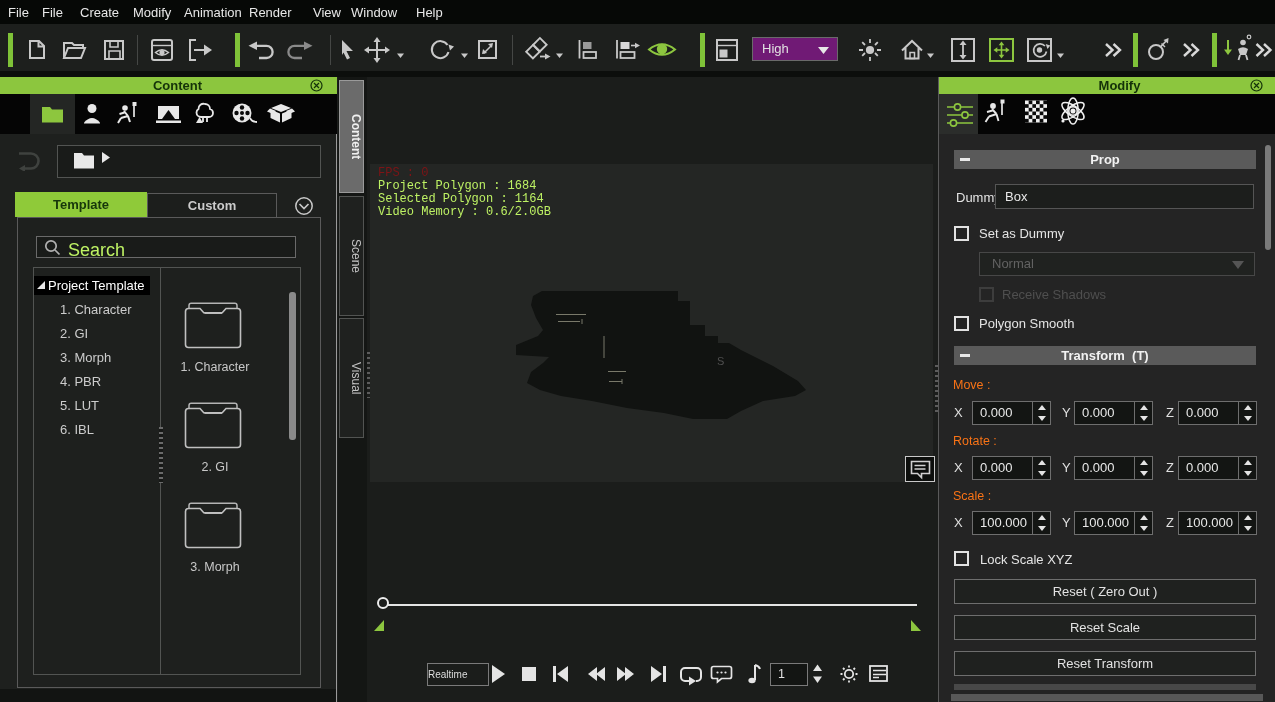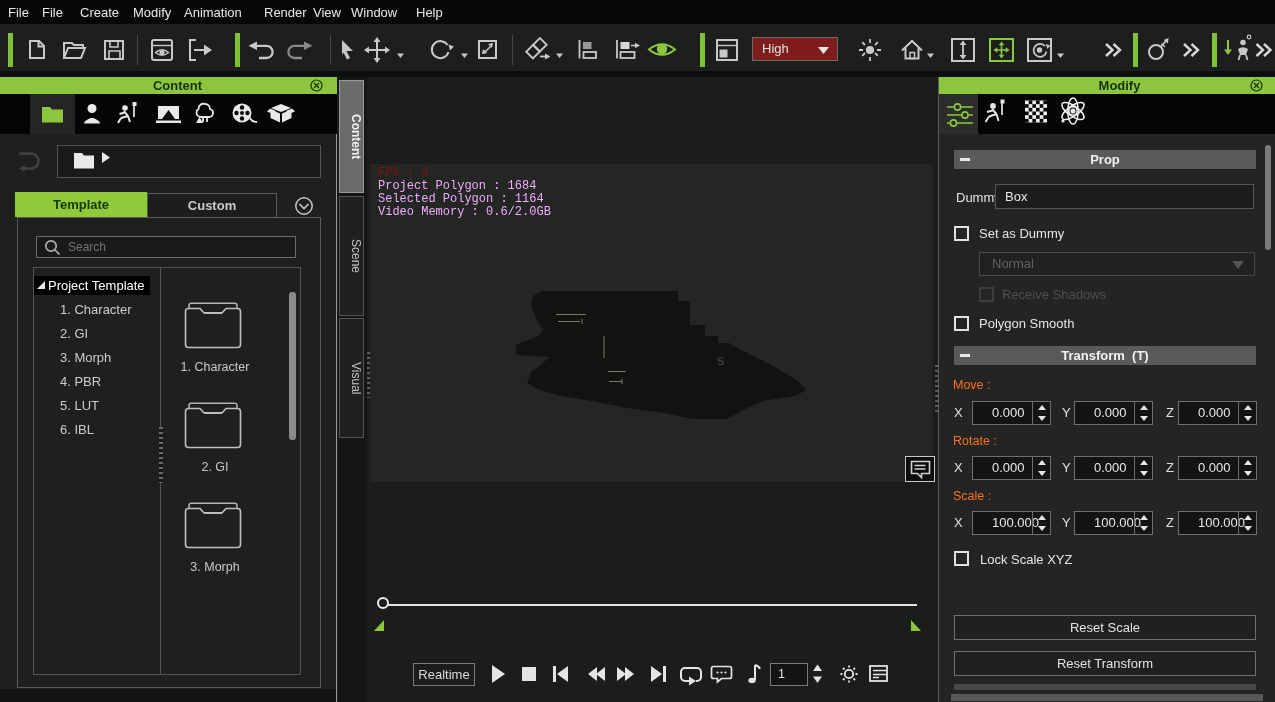--- a/index.html
+++ b/index.html
@@ -4,90 +4,90 @@
 *{margin:0;padding:0;box-sizing:border-box}
 html,body{width:1275px;height:702px;background:#101210;overflow:hidden}
 body{font-family:"Liberation Sans",sans-serif;position:relative}
 .abs{position:absolute}
 #root{position:absolute;left:0;top:0;width:1275px;height:702px;background:#1b1d1b}
 
 #menubar{left:0;top:0;width:1275px;height:24px;background:#060806}
 #menubar span{position:absolute;top:5px;font-size:13px;color:#e8e8e8}
 
 #toolbar{left:0;top:24px;width:1275px;height:51px;background:#1d1f1d}
-#combo{position:absolute;left:752px;top:13px;width:86px;height:24px;border:1px solid #6a6a6a;background:#7f1d1d;color:#e0e0e0;font-size:13px;line-height:22px;padding-left:9px}
+#combo{position:absolute;left:752px;top:13px;width:86px;height:24px;border:1px solid #6a6a6a;background:#701a75;color:#e0e0e0;font-size:13px;line-height:22px;padding-left:9px}
 #combo svg{position:absolute;right:6px;top:8px}
 
 #leftpanel{left:0;top:75px;width:337px;height:627px;background:#1e201e;border-right:1px solid #9a9a9a}
 #lp-head{position:absolute;left:0;top:2px;width:337px;height:17px;background:#8cc63e;color:#143209;font-size:13px;font-weight:bold;text-align:center;line-height:17px;text-indent:18px}
 #lp-tabs{position:absolute;left:0;top:19px;width:337px;height:40px;background:#050505}
 
 #crumb{position:absolute;left:57px;top:70px;width:264px;height:33px;border:1px solid #525452;background:#191b19}
 
 .ttab{position:absolute;font-size:13px;font-weight:bold;text-align:center}
 #tab-template{left:15px;top:117px;width:132px;height:25px;background:#8fca39;color:#17370b;line-height:25px}
 #tab-custom{left:147px;top:118px;width:130px;height:24px;background:#1c1e1c;border:1px solid #5a5a5a;border-bottom:none;color:#cccccc;line-height:24px}
 #outerbox{position:absolute;left:17px;top:142px;width:304px;height:471px;border:1px solid #5a5a5a;border-top:1px solid #5a5a5a}
 #searchbox{position:absolute;left:36px;top:161px;width:260px;height:22px;border:1px solid #6a6a6a;background:#191b19}
-#searchbox span{position:absolute;left:31px;top:3px;color:#737373;font-size:12px}
+#searchbox span{position:absolute;left:31px;top:3px;color:#bef264;font-size:18px}
 #listbox{position:absolute;left:33px;top:192px;width:268px;height:408px;border:1px solid #525452}
 #treesplit{position:absolute;left:160px;top:192px;width:1px;height:408px;background:#525452}
 .tree-sel{position:absolute;left:34px;top:201px;width:116px;height:19px;background:#000}
 .tree-item{position:absolute;color:#cccccc;font-size:13px;white-space:nowrap}
 .thumb-label{position:absolute;color:#c8c8c8;font-size:12.5px;width:120px;text-align:center;left:155px}
 #lscroll{position:absolute;left:289px;top:217px;width:7px;height:148px;background:#8a8a8a;border-radius:3px}
 
 #vstrip{left:338px;top:75px;width:29px;height:627px;background:#141614}
 .vtab{position:absolute;left:1px;width:25px;writing-mode:vertical-rl;text-align:center;font-size:12px}
 #vtab1{top:5px;height:113px;background:#6b6b6b;border:1px solid #9a9a9a;color:#f0f0f0;font-weight:bold}
 #vtab2{top:121px;height:120px;background:#1f211f;border:1px solid #525452;color:#c4c4c4}
 #vtab3{top:243px;height:120px;background:#1f211f;border:1px solid #525452;color:#c4c4c4}
 
 #viewport{left:367px;top:75px;width:571px;height:627px;background:#1b1d1b}
 #vp-inner{position:absolute;left:3px;top:89px;width:563px;height:318px;background:#242624}
-.statline{position:absolute;left:8px;font-family:"Liberation Mono",monospace;font-size:12px;color:#f0abfc;white-space:nowrap}
+.statline{position:absolute;left:8px;font-family:"Liberation Mono",monospace;font-size:12px;color:#bef264;white-space:nowrap}
 #fps{color:#7c1416}
 #bubblebtn{position:absolute;left:535px;top:292px;width:30px;height:26px;background:#0c0e0c;border:1px solid #c8c8c8}
 
 #tl-line{position:absolute;left:17px;top:529px;width:533px;height:2px;background:#e4e4e4}
 #tl-knob{position:absolute;left:10px;top:522px;width:12px;height:12px;border:2px solid #ececec;border-radius:50%;background:#1b1d1b}
 
-#rtbtn{position:absolute;left:46px;top:588px;width:62px;height:23px;border:1px solid #7a7a7a;color:#dcdcdc;font-size:13px;text-align:center;line-height:21px}
+#rtbtn{position:absolute;left:60px;top:588px;width:62px;height:23px;border:1px solid #7a7a7a;color:#dcdcdc;font-size:10px;line-height:21px}
 #numbox{position:absolute;left:403px;top:588px;width:38px;height:23px;border:1px solid #7a7a7a;background:#131513;color:#e0e0e0;font-size:12.5px;padding-left:7px;line-height:21px}
 
 #rightpanel{left:938px;top:75px;width:337px;height:627px;background:#242424;border-left:1px solid #5a5a5a}
 #rp-head{position:absolute;left:0;top:2px;width:337px;height:17px;background:#8cc63e;color:#143209;font-size:13px;font-weight:bold;text-align:center;line-height:17px;text-indent:24px}
 #rp-tabs{position:absolute;left:0;top:19px;width:337px;height:40px;background:#050505}
 .sechead{position:absolute;left:15px;width:302px;height:19px;background:#5a5a5a;color:#f2f2f2;font-size:13px;font-weight:bold;text-align:center;line-height:19px}
 .minus{position:absolute;left:6px;top:8px;width:10px;height:3px;background:#e8e8e8}
 .rlabel{position:absolute;color:#e4e4e4;font-size:13px}
 .glabel{position:absolute;left:14px;color:#f97316;font-size:12.5px}
 .cb{position:absolute;width:15px;height:15px;border:2px solid #e2e2e2;background:transparent}
 .cb-dis{position:absolute;width:15px;height:15px;border:2px solid #3d3d3d}
 #propinput{position:absolute;left:56px;top:109px;width:259px;height:25px;border:1px solid #555;background:#1c1e1c;color:#e8e8e8;font-size:13px;line-height:23px;padding-left:9px}
 #dropdown{position:absolute;left:40px;top:177px;width:276px;height:24px;border:1px solid #474747;background:#202220;color:#626262;font-size:13px;line-height:22px;padding-left:12px}
-.spininput{position:absolute;width:79px;height:24px;border:1px solid #6e6e6e;background:#131513;color:#e8e8e8;font-size:13px;line-height:22px;padding-left:19px}
+.spininput{position:absolute;width:79px;height:24px;border:1px solid #6e6e6e;background:#131513;color:#e8e8e8;font-size:13px;line-height:22px;padding-left:7px}
 .spinbtn{position:absolute;right:0;top:0;width:18px;height:22px;border-left:1px solid #6e6e6e}
 .spinrow{position:absolute;left:0;width:337px;height:24px}
 .axl{position:absolute;top:4px;color:#e0e0e0;font-size:13px}
 .rbtn{position:absolute;left:15px;width:302px;height:25px;border:1px solid #6e6e6e;background:#1f211f;color:#e2e2e2;font-size:13px;text-align:center;line-height:23px}
 #rscroll{position:absolute;left:326px;top:70px;width:6px;height:105px;background:#7a7a7a;border-radius:3px}
 #bbar1{position:absolute;left:15px;top:609px;width:302px;height:6px;background:#484848}
 #bbar2{position:absolute;left:12px;top:619px;width:312px;height:7px;background:#585858}
 </style></head>
 <body>
 <div id="root">
   <div class="abs" style="left:0;top:71px;width:1275px;height:6px;background:#0c0e0c;z-index:5"></div>
   <div class="abs" id="menubar">
     <span style="left:8px">File</span>
       <span style="left:42px">File</span>
       <span style="left:80px">Create</span>
     <span style="left:133px">Modify</span>
       <span style="left:184px">Animation</span>
-      <span style="left:264px">Render</span>
+      <span style="left:249px">Render</span>
     <span style="left:313px">View</span>
       <span style="left:351px">Window</span>
       <span style="left:416px">Help</span>
   </div>
   <div class="abs" id="toolbar">
    <svg width="1275" height="51" style="position:absolute;left:0;top:0">
     <g fill="none" stroke="#c8c8c8" stroke-width="2">
 
       <g stroke="none" fill="#7fc238">
         <rect x="8" y="9" width="5" height="34"></rect>
@@ -551,19 +551,20 @@
               <polygon points="5,14 13,14 9,19" fill="#e4e4e4"></polygon>
             </svg></div></div>
       <span class="axl" style="left:227px">Z</span>
         <div class="spininput" style="left:239px">100.000<div class="spinbtn"><svg width="18" height="22">
               <polygon points="5,8 13,8 9,3" fill="#e4e4e4"></polygon>
               <polygon points="5,14 13,14 9,19" fill="#e4e4e4"></polygon>
             </svg></div></div>
     </div>
     <div class="cb" style="left:15px;top:476px"></div>
     <div class="rlabel" style="left:41px;top:477px">Lock Scale XYZ</div>
+    <div class="rbtn" style="top:504px">Reset ( Zero Out )</div>
     <div class="rbtn" style="top:576px">Reset Transform</div>
     <div class="rbtn" style="top:540px">Reset Scale</div>
     <div id="bbar1"></div>
     <div id="bbar2"></div>
     <div id="rscroll"></div>
   </div>
 </div>
 
 </body></html>

